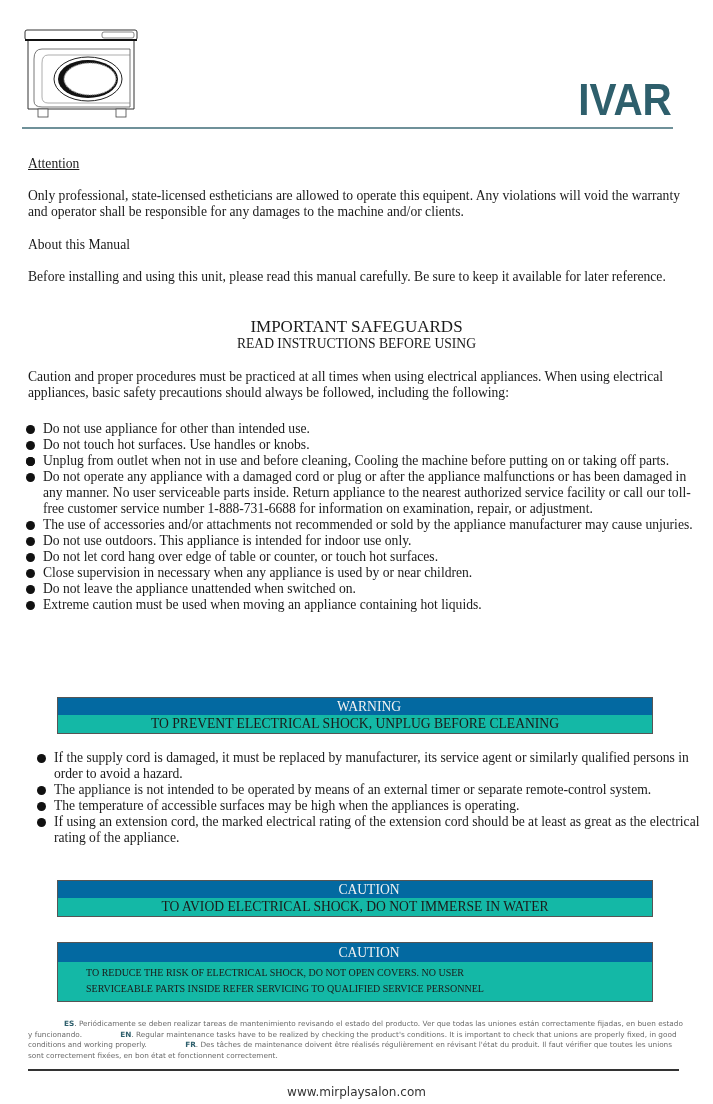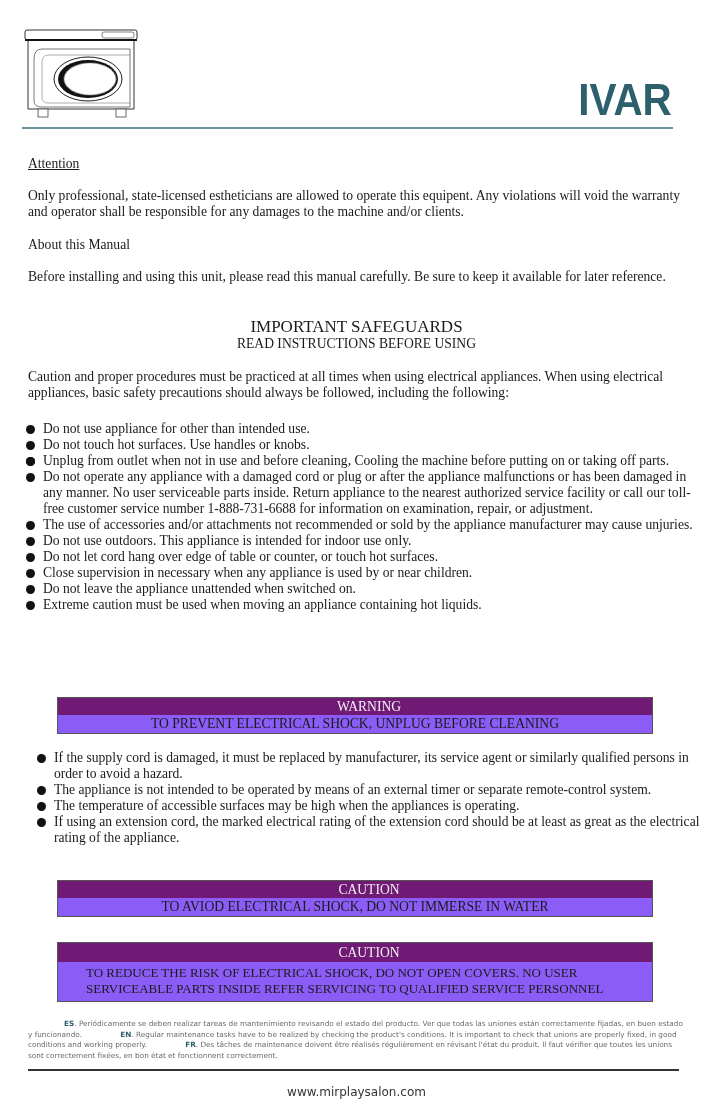--- a/index.html
+++ b/index.html
@@ -13,24 +13,24 @@
     .sg-title { top: 318px; font-size: 17px; line-height: 18px; }
     .sg-sub { top: 336px; font-size: 13.6px; line-height: 16px; }
     ul.blist { list-style: none; margin: 4px; padding: 0; }
     ul.blist li { position: relative; font-size: 13.6px; line-height: 16px; }
     ul.blist li .dot { position: absolute; top: 4px; width: 9px; height: 9px; border-radius: 50%; background: #111; }
     .list1 { left: 39px; top: 417px; width: 660px; }
     .list1 li .dot { left: -17px; }
     .list2 { left: 50px; top: 746px; width: 650px; }
     .list2 li .dot { left: -17px; top: 6px; }
     .notice { left: 57px; width: 596px; border: 1px solid #555; box-sizing: border-box; }
-    .notice .head { background: #701a75; color: #f2f2f2; text-align: center; font-size: 13.6px; line-height: 17px; height: 17px; padding-left: 28px; }
-    .notice .body { background: #8b5cf6; color: #1a1a1a; font-size: 13.6px; line-height: 16px; padding: 1px 0; }
+    .notice .head { background: #0369a1; color: #f2f2f2; text-align: center; font-size: 13.6px; line-height: 17px; height: 17px; padding-left: 28px; }
+    .notice .body { background: #14b8a6; color: #1a1a1a; font-size: 13.6px; line-height: 16px; padding: 1px 0; }
     .notice .body.centered { text-align: center; }
-    .notice .body.left { padding: 3px 28px 4px 28px; font-size: 13px; line-height: 16px; }
+    .notice .body.left { padding: 3px 28px 4px 28px; font-size: 10px; line-height: 16px; }
     .footnote { left: 28px; top: 1019px; width: 660px; font-family: "DejaVu Sans", "Liberation Sans", sans-serif; font-size: 7.3px; line-height: 10.6px; color: #6b6b6b; }
     .footnote b { color: #2e5f6c; margin-left: 36px; }
     .footer-rule { left: 28px; top: 1069px; width: 651px; height: 2px; background: #333; }
     .website { left: 0; width: 713px; top: 1085px; text-align: center; font-family: "DejaVu Sans", "Liberation Sans", sans-serif; font-size: 12px; color: #333; }
   </style>
 </head>
 <body>
 
 <div class="abs header-illustration">
   <svg width="118" height="92" viewBox="0 0 118 92" xmlns="http://www.w3.org/2000/svg">

